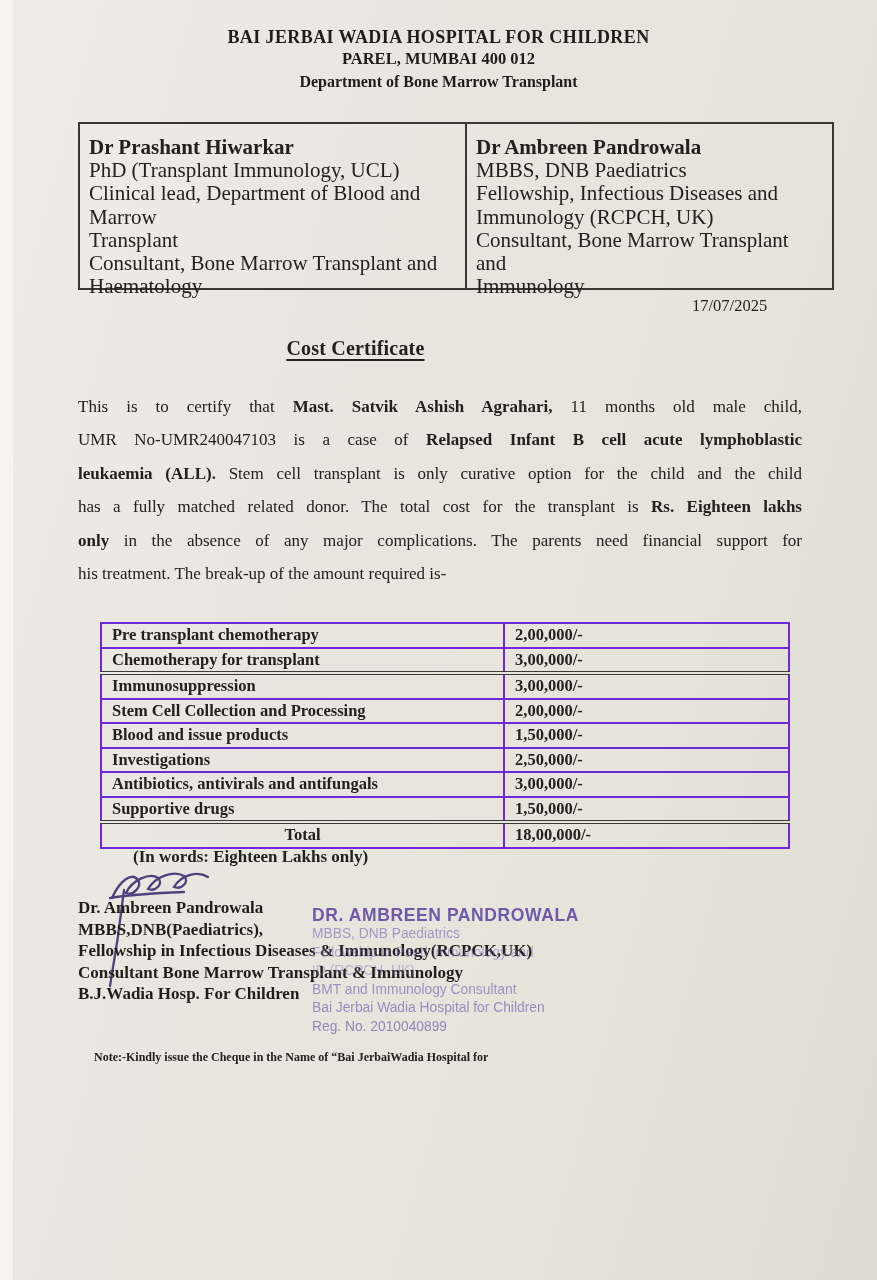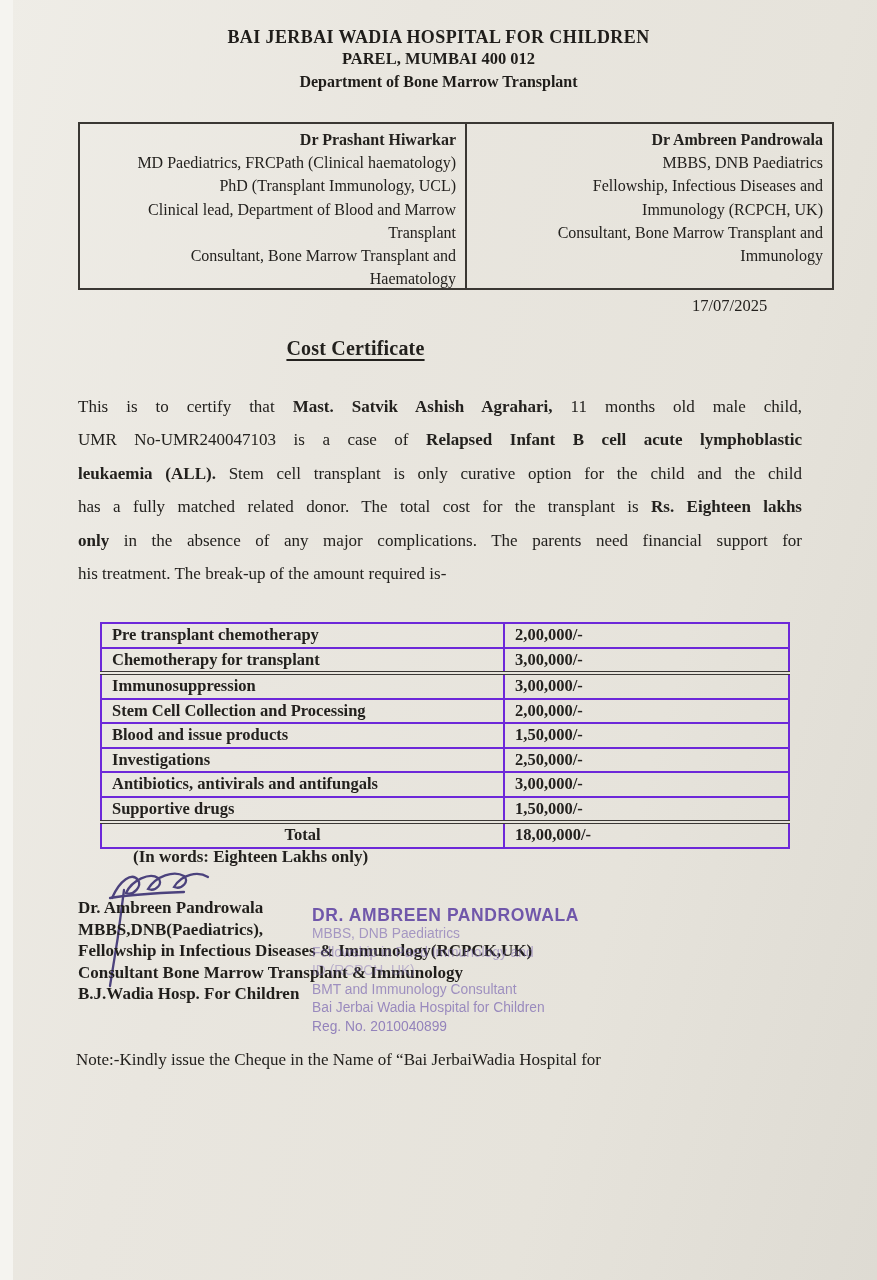--- a/index.html
+++ b/index.html
@@ -13,21 +13,21 @@
   .page{position:absolute;left:0;top:0;width:877px;height:1280px;}
 
   
   .header{position:absolute;left:0;top:26px;width:877px;text-align:center;font-weight:bold;color:#1f1d1a;}
   .header .h1{font-size:18px;letter-spacing:.4px;line-height:22px;}
   .header .h2{font-size:16.5px;line-height:22px;}
   .header .h3{font-size:16px;line-height:23px;}
 
   
   .doc-box{position:absolute;left:78px;top:122px;width:752px;height:164px;border:2px solid #3a3733;display:flex;background:transparent;}
-  .doc-cell{font-size:16px;line-height:23.2px;padding:4px 9px;box-sizing:border-box;text-align:right;}
+  .doc-cell{font-size:21px;line-height:23.2px;padding:12px 9px;box-sizing:border-box;}
   .doc-left{width:387px;border-right:2px solid #3a3733;}
   .doc-right{flex:1;}
   .doc-name{font-weight:bold;}
 
   .date{position:absolute;left:692px;top:296px;font-size:16.5px;}
 
   .title{position:absolute;left:0;top:337px;width:711px;text-align:center;}
   .title span{font-size:20px;font-weight:bold;text-decoration:underline;text-decoration-thickness:2px;text-underline-offset:4px;letter-spacing:.2px;}
 
   
@@ -48,40 +48,39 @@
   
   .sig{position:absolute;left:78px;top:897px;font-size:17px;font-weight:bold;line-height:21.6px;color:#201e1b;}
 
   
   .stamp{position:absolute;left:312px;top:905px;font-family:"Liberation Sans","DejaVu Sans",sans-serif;}
   .stamp .st-title{font-size:17.5px;font-weight:bold;color:#6a50a8;letter-spacing:.6px;opacity:.95;line-height:20px;}
   .stamp .st-line{font-size:13.8px;color:#7c68b2;line-height:18.6px;}
   .stamp .o0{opacity:.62;} .stamp .o1{opacity:.5;} .stamp .o2{opacity:.42;}
   .stamp .o3{opacity:.68;} .stamp .o4{opacity:.72;} .stamp .o5{opacity:.78;}
 
-  .note{position:absolute;left:76px;top:1050px;font-size:17px;font-weight:normal;}
+  .note{position:absolute;left:94px;top:1050px;font-size:12px;font-weight:bold;}
 
   .sign-svg{position:absolute;left:98px;top:868px;}
 </style>
 </head>
 <body>
 
 <div class="page">
   <div class="edge-strip"></div>
 
   <div class="header">
     <div class="h1">BAI JERBAI WADIA HOSPITAL FOR CHILDREN</div>
     <div class="h2">PAREL, MUMBAI 400 012</div>
     <div class="h3">Department of Bone Marrow Transplant</div>
   </div>
 
   <div class="doc-box">
     <div class="doc-cell doc-left">
       <div class="doc-name">Dr Prashant Hiwarkar</div>
-      <div>MD Paediatrics, FRCPath (Clinical haematology)</div>
       <div>PhD (Transplant Immunology, UCL)</div>
       <div>Clinical lead, Department of Blood and Marrow</div>
       <div>Transplant</div>
       <div>Consultant, Bone Marrow Transplant and</div>
       <div>Haematology</div>
     </div>
     <div class="doc-cell doc-right">
       <div class="doc-name">Dr Ambreen Pandrowala</div>
       <div>MBBS, DNB Paediatrics</div>
       <div>Fellowship, Infectious Diseases and</div>

